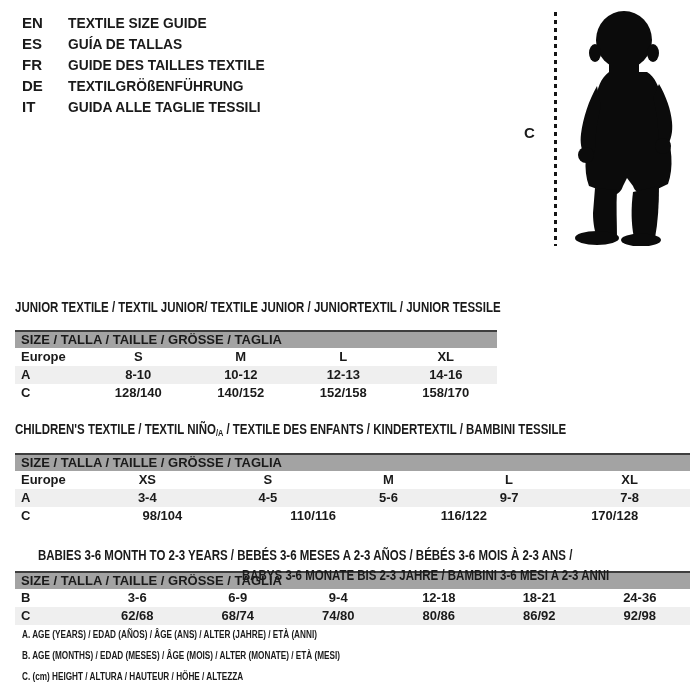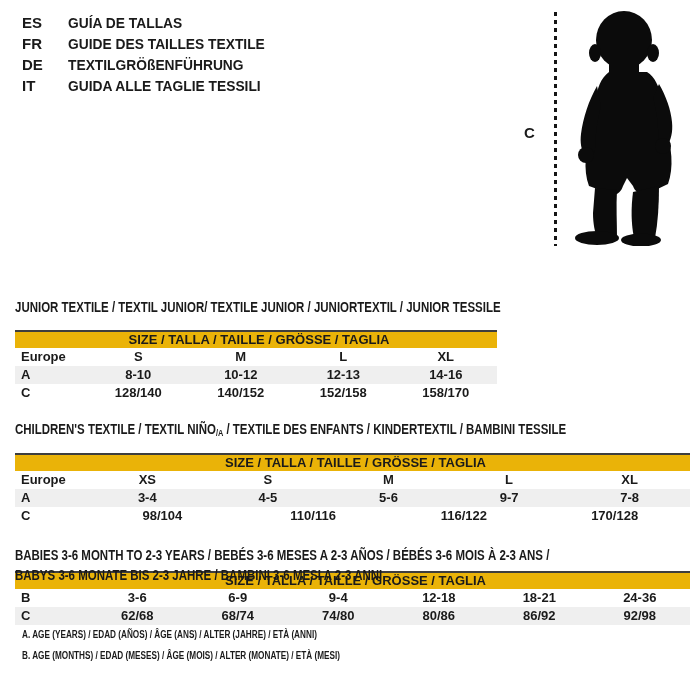--- a/index.html
+++ b/index.html
@@ -20,37 +20,41 @@
   .baby-svg{position:absolute;left:53px;top:2px;}
   
   .tbl-section{position:absolute;left:15px;margin-top:48px;}
   .tbl-junior{top:250px;width:482px;}
   .tbl-children{top:372px;width:675px;}
   .tbl-babies{top:497px;width:675px;}
   .tbl-title{font-size:14px;font-weight:bold;height:18px;line-height:18px;white-space:nowrap;}
   .tbl-title-wrap1{margin-bottom:14px;}
   .tbl-title-wrap2{margin-bottom:15px;}
   .tbl-title-wrap3{margin-bottom:8px;}
-  .tbl-title .line{height:20px;line-height:20px;}
+  .tbl-title .line{height:20px;line-height:20px;text-align:right;}
   .cond{display:inline-block;transform:scaleX(.82);transform-origin:0 50%;white-space:nowrap;}
   .sub-part{font-size:9px;vertical-align:-2px;letter-spacing:0;}
-  .tbl-header{background:#eab308;border-top:2px solid #3e3e3e;height:18px;line-height:15px;
-    font-size:13px;font-weight:bold;padding-left:6px;box-sizing:border-box;text-align:center;}
+  .tbl-header{background:#a3a3a3;border-top:2px solid #3e3e3e;height:18px;line-height:15px;
+    font-size:13px;font-weight:bold;padding-left:6px;box-sizing:border-box;}
   .row{display:flex;height:18px;line-height:18px;font-size:13px;font-weight:bold;}
   .row .lab{width:72px;flex:0 0 72px;padding-left:6px;box-sizing:border-box;text-align:left;}
   .row .val{flex:1;text-align:center;}
   .row.shaded{background:#efefef;}
   
   .legend{position:absolute;left:22px;top:624px;font-size:10px;font-weight:bold;}
   .legend-line{height:21px;line-height:21px;white-space:nowrap;}
 </style>
 </head>
 <body>
 
 <div class="lang-list">
+  <div class="lang-row">
+    <span class="lang-code">EN</span>
+    <span class="lang-title">TEXTILE SIZE GUIDE</span>
+  </div>
   <div class="lang-row">
     <span class="lang-code">ES</span>
     <span class="lang-title">GUÍA DE TALLAS</span>
   </div>
   <div class="lang-row">
     <span class="lang-code">FR</span>
     <span class="lang-title">GUIDE DES TAILLES TEXTILE</span>
   </div>
   <div class="lang-row">
     <span class="lang-code">DE</span>
@@ -166,13 +170,16 @@
   </div>
 </div>
 
 <div class="legend">
   <div class="legend-line">
     <span class="cond">A. AGE (YEARS) / EDAD (AÑOS) / ÂGE (ANS) / ALTER (JAHRE) / ETÀ (ANNI)</span>
   </div>
   <div class="legend-line">
     <span class="cond">B. AGE (MONTHS) / EDAD (MESES) / ÂGE (MOIS) / ALTER (MONATE) / ETÀ (MESI)</span>
   </div>
+  <div class="legend-line">
+    <span class="cond">C. (cm) HEIGHT / ALTURA / HAUTEUR / HÖHE / ALTEZZA</span>
+  </div>
 </div>
 
 </body></html>

